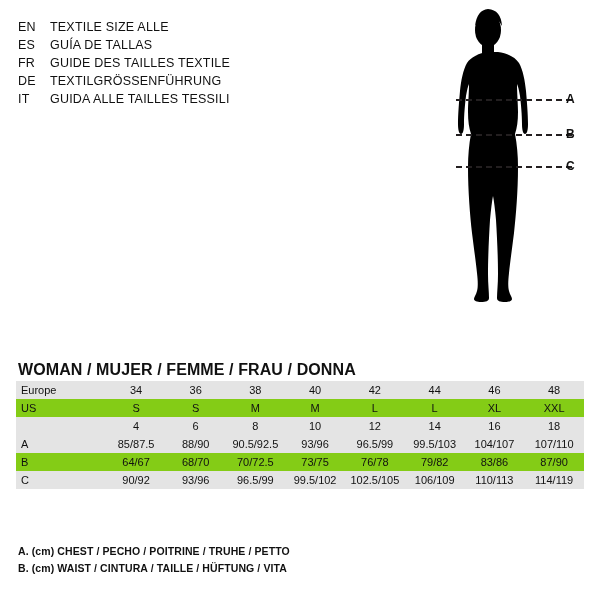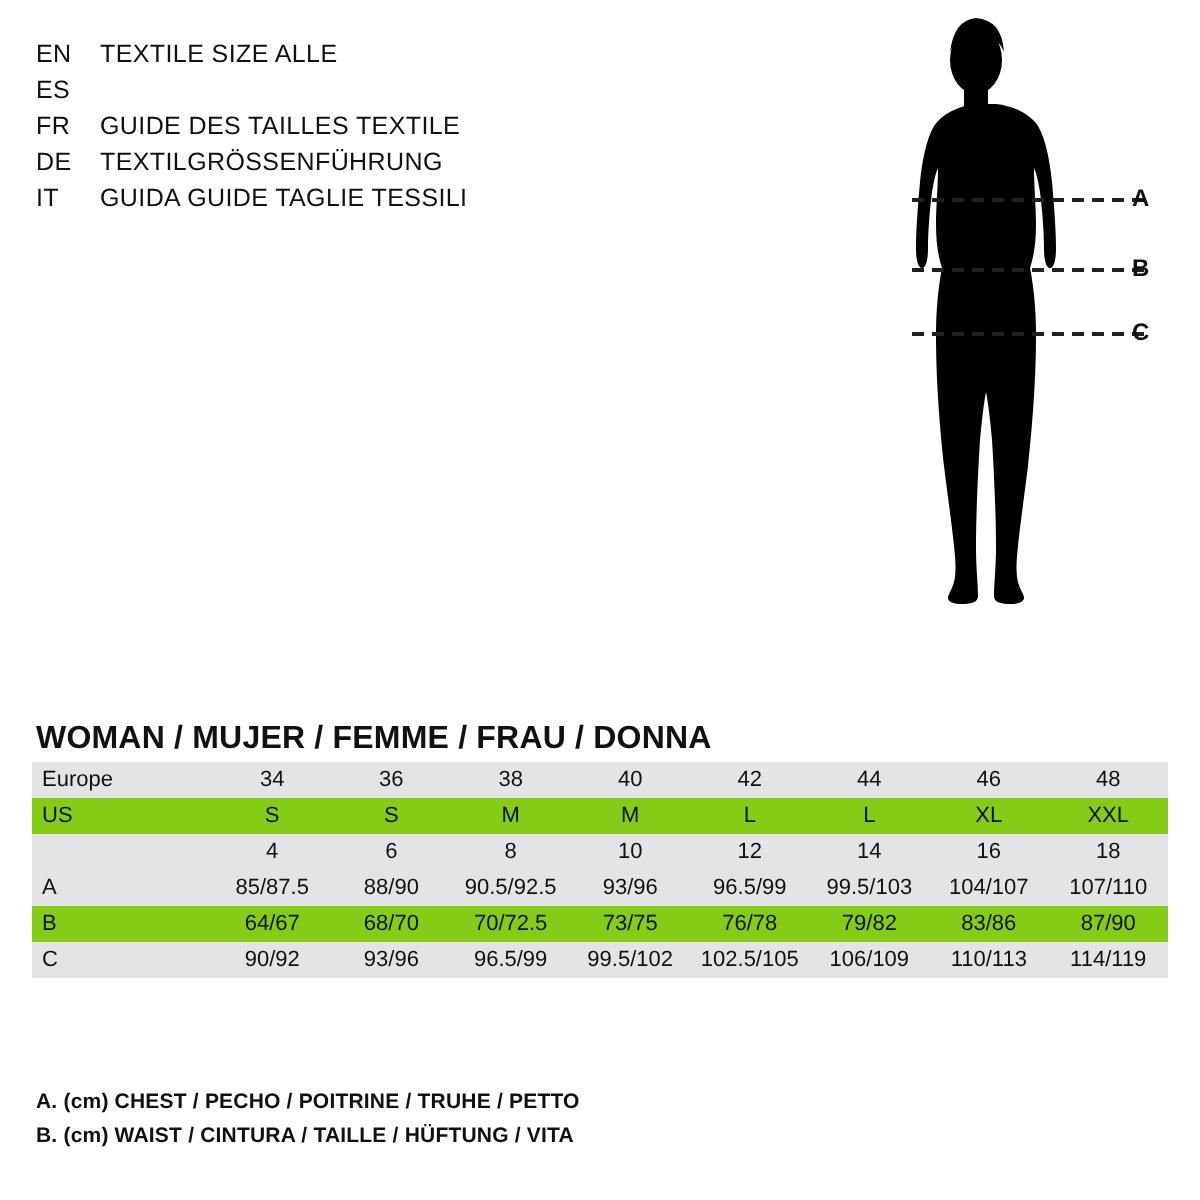--- a/index.html
+++ b/index.html
@@ -133,32 +133,33 @@
 
 <div class="page">
 
   <div class="lang-block">
     <div class="lang-row">
       <span class="lang-code">EN</span>
       <span class="lang-text">TEXTILE SIZE ALLE</span>
     </div>
     <div class="lang-row">
       <span class="lang-code">ES</span>
+      <span class="lang-text">GUÍA DE TALLAS</span>
     </div>
     <div class="lang-row">
       <span class="lang-code">FR</span>
       <span class="lang-text">GUIDE DES TAILLES TEXTILE</span>
     </div>
     <div class="lang-row">
       <span class="lang-code">DE</span>
       <span class="lang-text">TEXTILGRÖSSENFÜHRUNG</span>
     </div>
     <div class="lang-row">
       <span class="lang-code">IT</span>
-      <span class="lang-text">GUIDA GUIDE TAGLIE TESSILI</span>
+      <span class="lang-text">GUIDA ALLE TAILLES TESSILI</span>
     </div>
   </div>
 
   <div class="figure-wrap">
     <svg class="figure-svg" width="160" height="365" viewBox="0 0 160 365">
       <g fill="#000000">
 
         <ellipse cx="58" cy="22" rx="13" ry="17"></ellipse>
 
         <path d="M52,34 h12 v12 h-12 z"></path>

